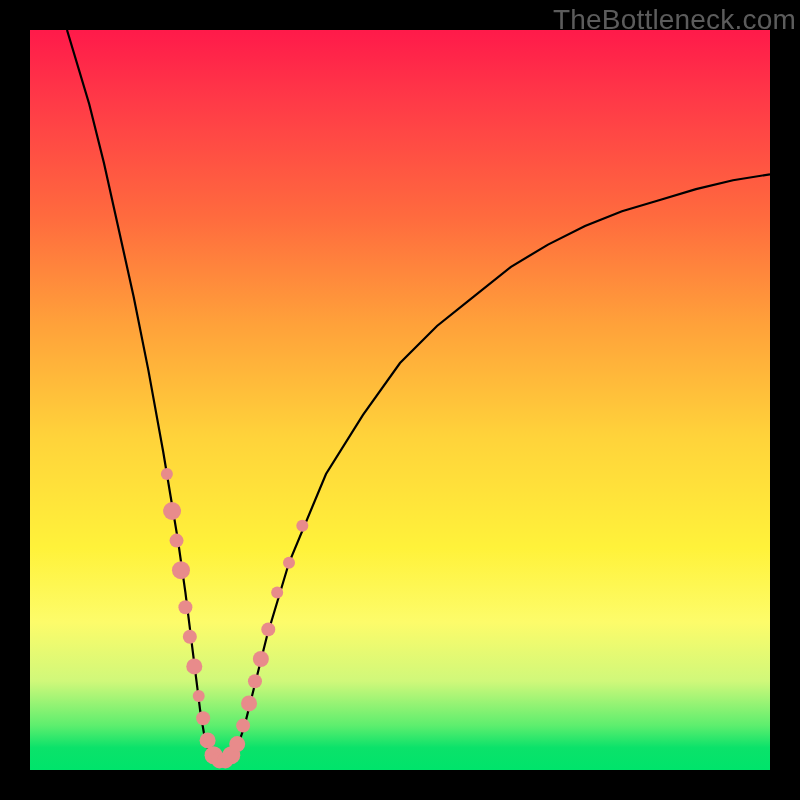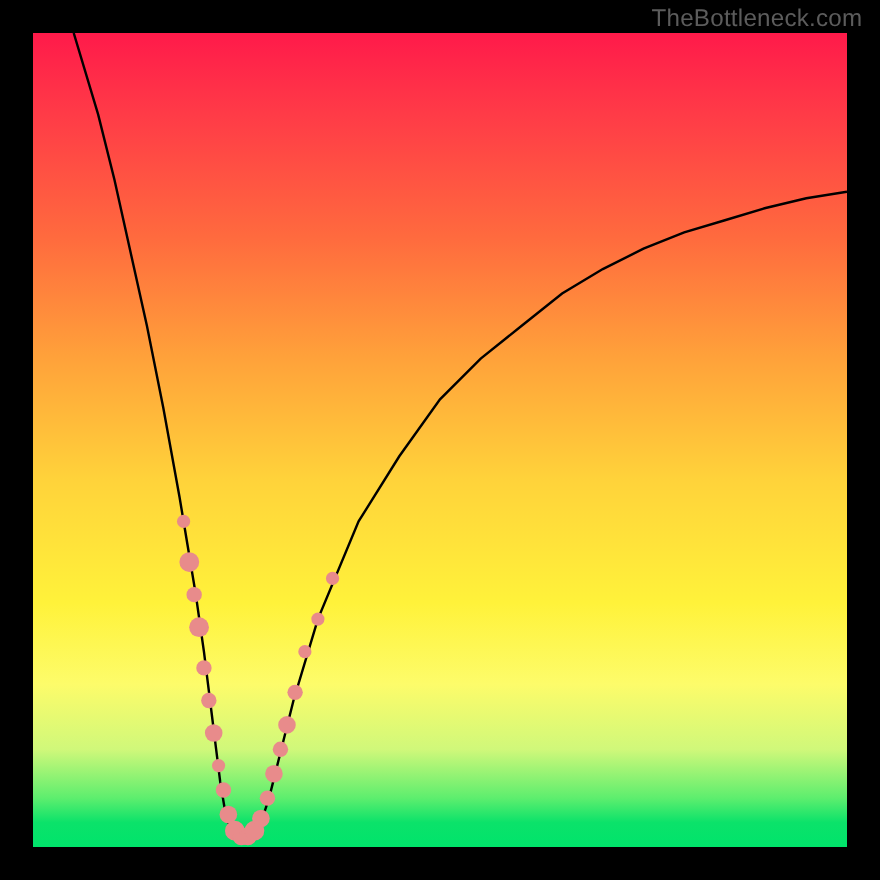--- a/index.html
+++ b/index.html
@@ -42,23 +42,23 @@
     position: absolute;
     left: 0;
     top: 0;
     width: 740px;
     height: 740px;
     pointer-events: none;
   }
   .watermark {
     position: absolute;
     top: 4px;
-    right: 16px;
+    right: 4px;
     font-family: Arial, Helvetica, sans-serif;
-    font-size: 22px;
+    font-size: 28px;
     color: #5c5c5c;
     letter-spacing: 0.2px;
     user-select: none;
   }
 </style>
 </head>
 <body>
 
 <div class="frame">
   <div class="plot-area">

